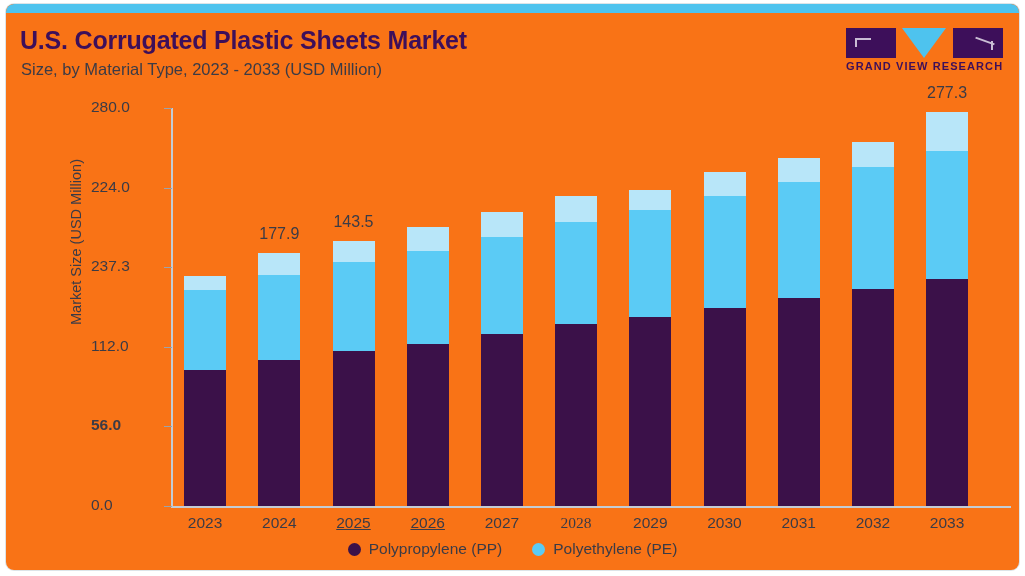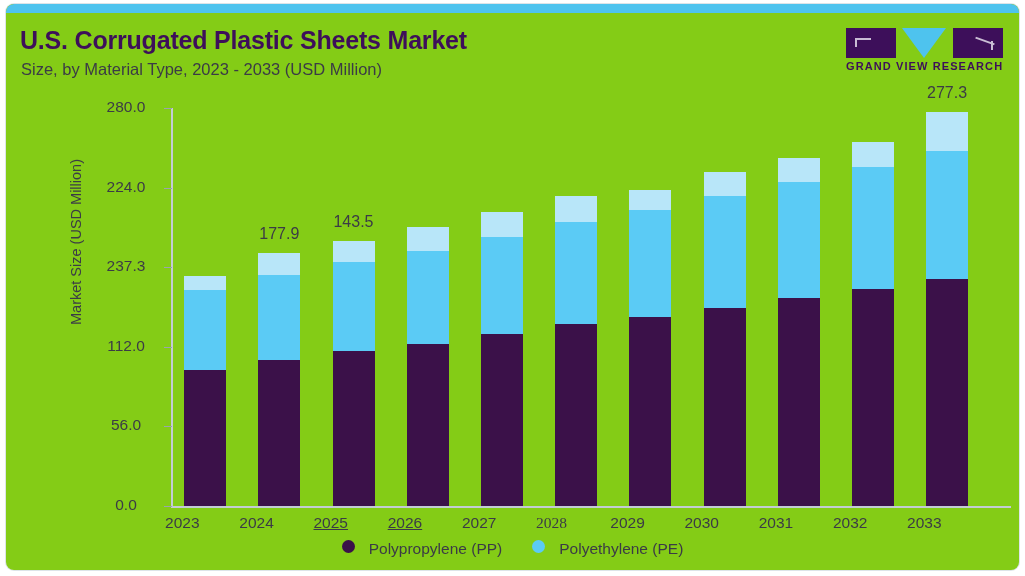--- a/index.html
+++ b/index.html
@@ -4,21 +4,21 @@
 <style>
   html,body{margin:0;padding:0;}
   body{
     width:1025px;height:576px;
     background:#ffffff;
     font-family:"Liberation Sans", sans-serif;
     overflow:hidden;
   }
   #card{
     position:absolute;left:6px;top:4px;width:1013px;height:566px;
-    background:#84cc16;
+    background:#f97316;
     border-radius:8px;
     overflow:hidden;
     box-shadow:0 0 0 1px rgba(180,195,205,.45);
   }
   #accent{
     position:absolute;left:0;top:0;width:100%;height:9px;
     background:#4ec3ee;
     border-top-left-radius:8px;border-top-right-radius:8px;
   }
   #title{
@@ -48,45 +48,45 @@
     letter-spacing:1.1px;text-align:center;white-space:nowrap;
   }
   
   #plot{position:absolute;left:0;top:0;width:1013px;height:566px;}
   #ylabel{
     position:absolute;left:-40px;top:230px;width:220px;
     transform:rotate(-90deg);transform-origin:center center;
     text-align:center;font-size:14.5px;color:#3b3b46;white-space:nowrap;
   }
   .ytick-label{
-    position:absolute;right:16px;width:70px;text-align:center;
+    position:absolute;right:16px;width:70px;text-align:left;
     font-size:15.5px;color:#3b3b46;transform:translateY(-10px);
   }
   .ytick-mark{position:absolute;width:8px;height:1px;background:#9aa4ae;}
   #yaxis-line{position:absolute;width:1.5px;background:#c3ccd4;}
   #xaxis-line{position:absolute;height:1.5px;background:#c3ccd4;}
   .bar-group{position:absolute;bottom:0;width:42px;}
   .seg{position:absolute;width:100%;}
   .seg.pp{background:#3b1149;}
   .seg.pe{background:#5bcbf5;}
   .seg.other{background:#b8e6f9;}
   .xtick-label{
-    position:absolute;width:80px;text-align:left;
+    position:absolute;width:80px;text-align:center;
     font-size:15.5px;color:#3b3b46;
   }
   .bar-total{
     position:absolute;width:90px;text-align:center;
     font-size:16px;color:#3b3b46;
   }
   
   #legend{
     position:absolute;left:0;right:0;top:536px;
     display:flex;justify-content:center;align-items:center;gap:30px;
   }
-  .legend-item{display:flex;gap:14px;}
+  .legend-item{display:flex;align-items:center;gap:8px;}
   .legend-dot{width:13px;height:13px;border-radius:50%;display:block;}
   .legend-label{font-size:15.5px;color:#3b3b46;white-space:nowrap;}
 </style>
 </head>
 <body>
 
 <div id="card">
   <div id="accent"></div>
 
   <div id="title">U.S. Corrugated Plastic Sheets Market</div>
@@ -107,21 +107,21 @@
     <div id="logo-text">GRAND VIEW RESEARCH</div>
   </div>
 
   <div id="plot">
     <div id="ylabel">Market Size (USD Million)</div>
     <div id="yaxis-line" style="left: 165px; top: 104px; height: 398px;"></div>
     <div id="xaxis-line" style="left: 165px; top: 502px; width: 840.2px;"></div>
     <div id="yticks">
         <div class="ytick-label" style="top: 502px; left: 85px;">0.0</div>
         <div class="ytick-mark" style="top: 502px; left: 158px;"></div>
-        <div class="ytick-label" style="top: 422.4px; left: 85px;">56.0</div>
+        <div class="ytick-label" style="top: 422.4px; left: 85px; font-weight: bold;">56.0</div>
         <div class="ytick-mark" style="top: 422.4px; left: 158px;"></div>
         <div class="ytick-label" style="top: 342.8px; left: 85px;">112.0</div>
         <div class="ytick-mark" style="top: 342.8px; left: 158px;"></div>
         <div class="ytick-label" style="top: 263.2px; left: 85px;">237.3</div>
         <div class="ytick-mark" style="top: 263.2px; left: 158px;"></div>
         <div class="ytick-label" style="top: 183.6px; left: 85px;">224.0</div>
         <div class="ytick-mark" style="top: 183.6px; left: 158px;"></div>
         <div class="ytick-label" style="top: 104px; left: 85px;">280.0</div>
         <div class="ytick-mark" style="top: 104px; left: 158px;"></div>
       </div>

